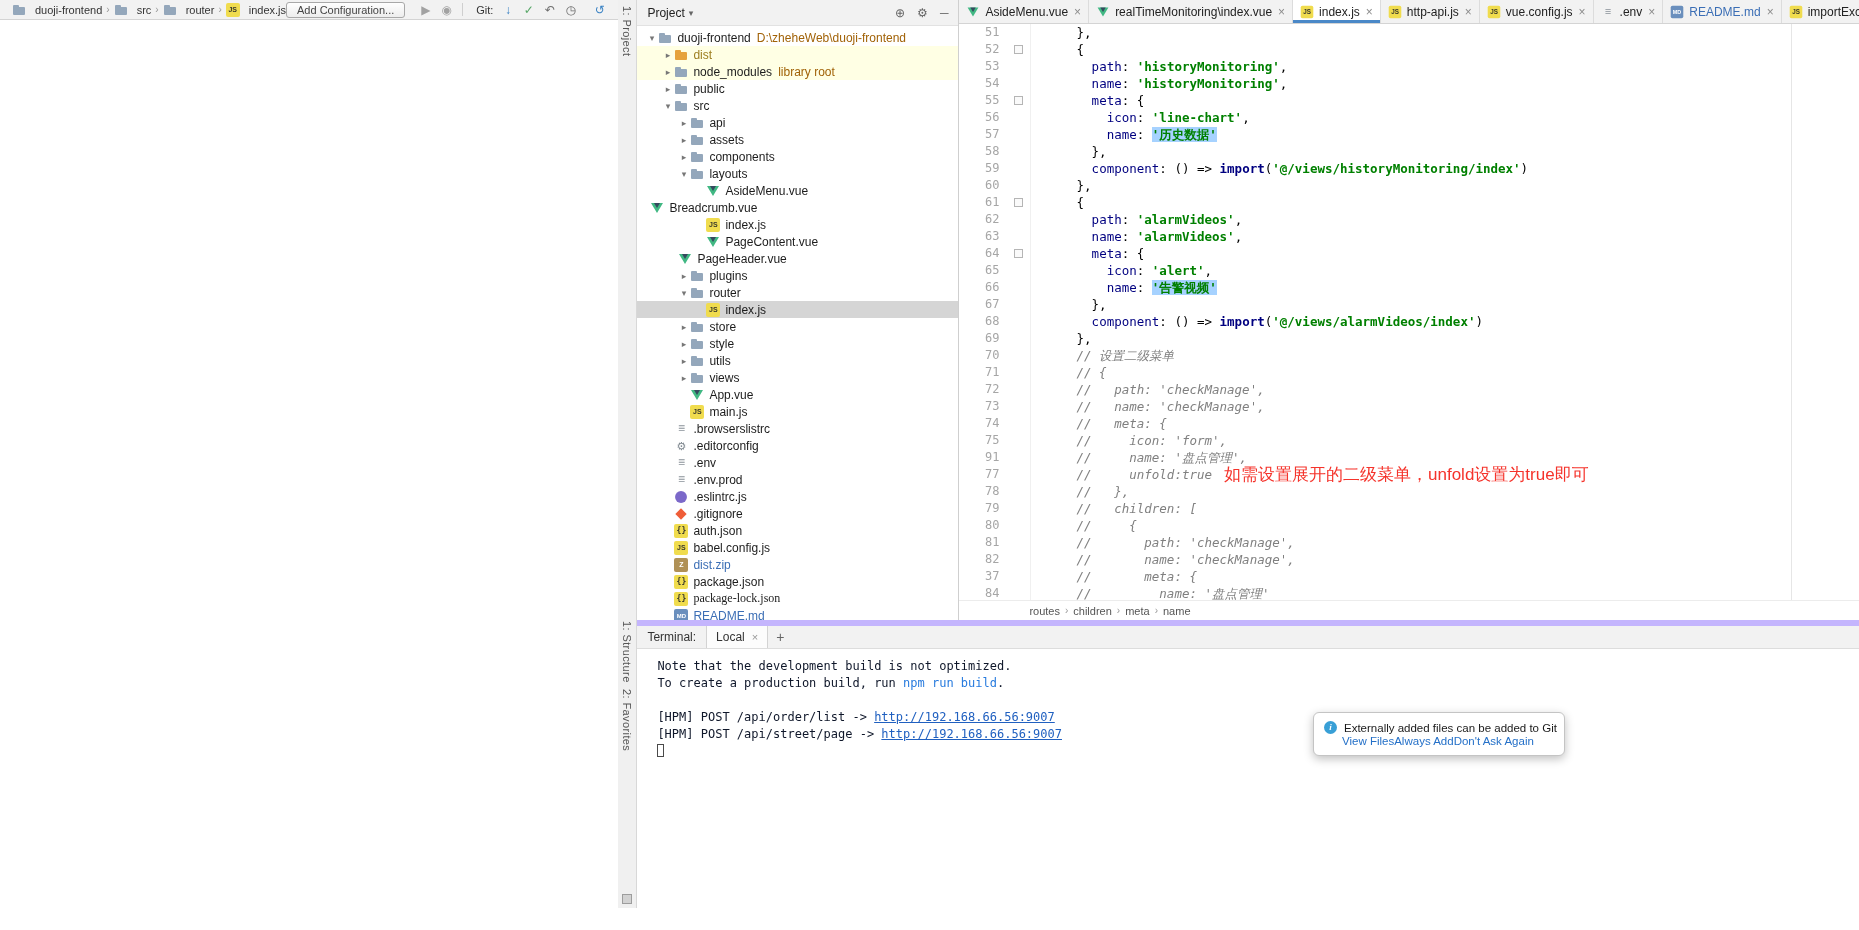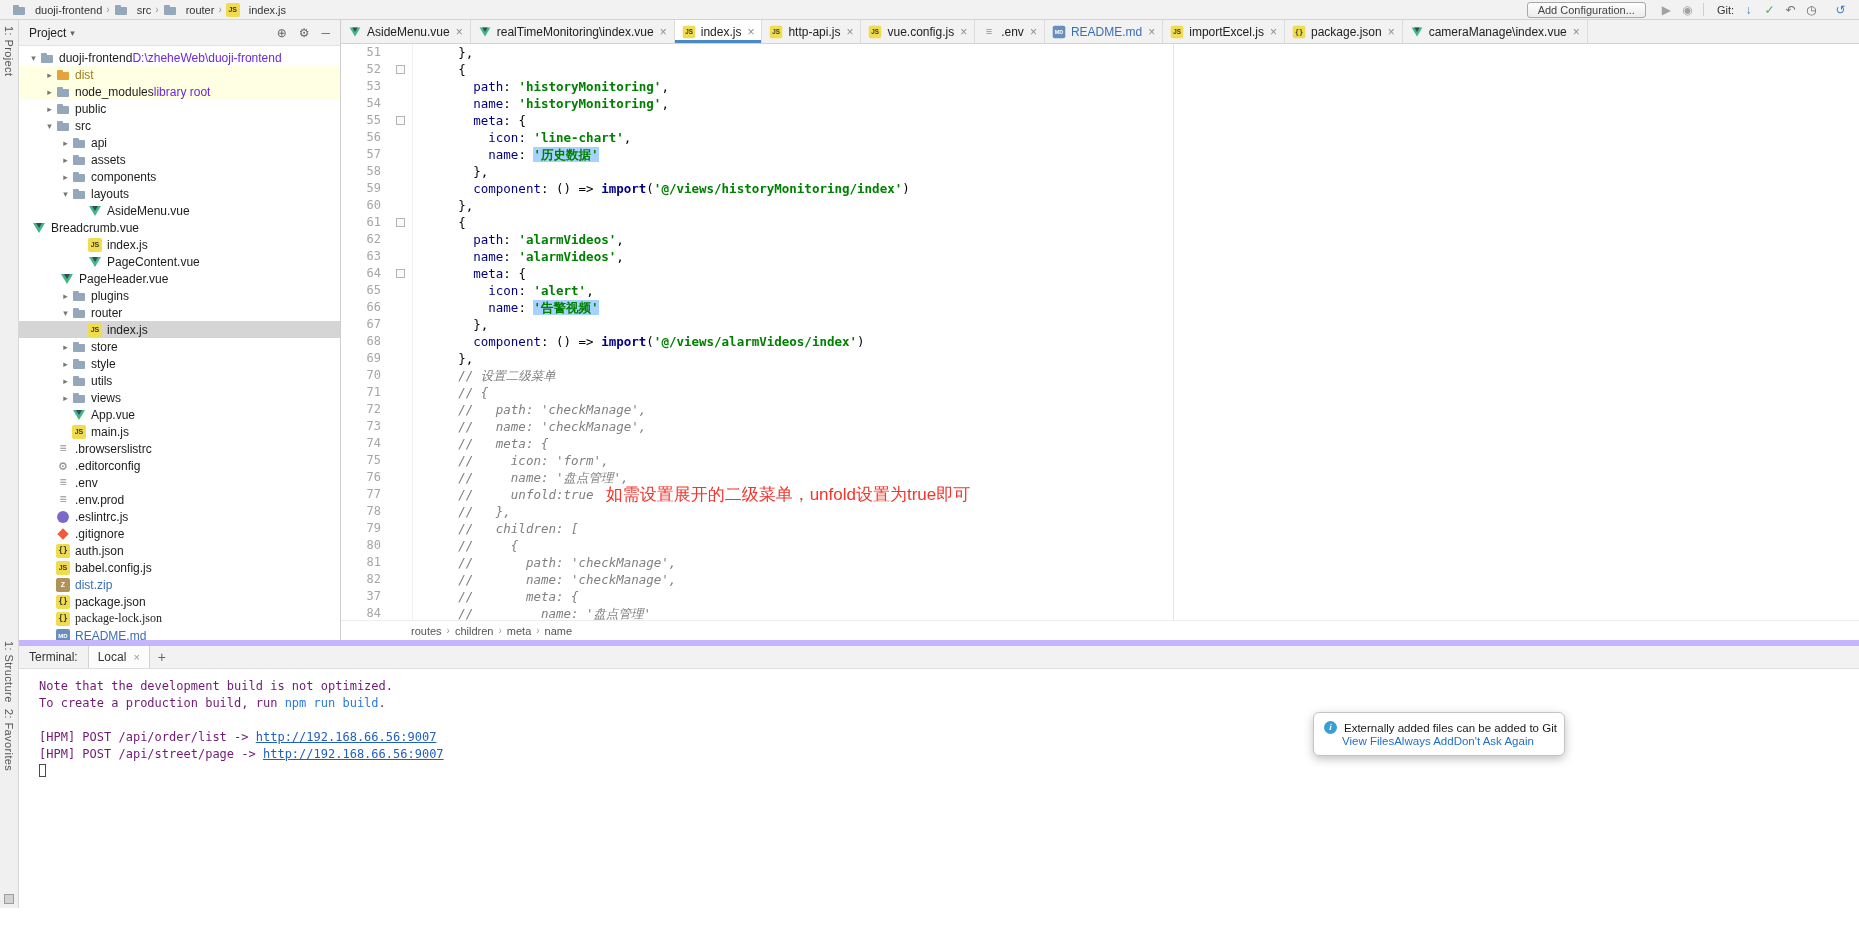--- a/index.html
+++ b/index.html
@@ -10,21 +10,21 @@
     --annotation_red:#f5332b;
     --link_blue:#2060c0;
     --modified_blue:#3b6eb5;
     --match_highlight:#a6d2ff;
     --nonproject_yellow:#ffffe4;
   }
   *{box-sizing:border-box}
   html,body{margin:0;padding:0}
   body{width:1859px;height:930px;overflow:hidden;background:#fff;
        font-family:"Liberation Sans",sans-serif;color:#1c1c1c;-webkit-font-smoothing:antialiased}
-  .app{position:relative;width:1859px;height:908px;display:flex;flex-direction:column}
+  .app{position:relative;width:1859px;height:908px;display:flex;flex-direction:row}
 
   
   .topbar{height:20px;flex:none;display:flex;align-items:center;background:#f2f2f2;
           border-bottom:1px solid #d4d4d4;padding:0 8px 0 12px}
   .breadcrumbs{display:flex;align-items:center;font-size:11px;color:#333}
   .crumb{display:inline-flex;align-items:center;gap:4px;cursor:default}
   .sep{color:#999;margin:0 4px;font-size:10px}
   .topbar-right{margin-left:auto;display:flex;align-items:center}
   .addcfg{font-size:11px;height:16px;padding:0 10px;border:1px solid #a8a8a8;border-radius:3px;
           background:linear-gradient(#fefefe,#ededed);color:#444;margin-right:10px;line-height:14px}
@@ -52,21 +52,21 @@
   .pp-header{height:26px;flex:none;display:flex;align-items:center;padding:0 10px;font-size:12px;
              color:#222;background:#f2f2f2;border-bottom:1px solid #e2e2e2}
   .pp-title-wrap{display:inline-flex;align-items:center;gap:4px;cursor:default}
   .caret{font-size:9px;color:#666}
   .pp-icons{margin-left:auto;display:flex;gap:12px;color:#666;font-size:12px}
   .pp-icons span{cursor:default}
   .tree{flex:1;overflow:hidden;padding-top:3px;font-size:12px;white-space:nowrap}
   .trow{height:17px;display:flex;align-items:center;cursor:default}
   .chev{width:13px;flex:none;font-size:9px;color:#777;text-align:center}
   .tlabel{color:#1c1c1c}
-  .tnote{color:#6d28d9;}
+  .tnote{color:#a16207;margin-left:6px}
   .hl-y{background:var(--nonproject_yellow)}
   .sel{background:#d5d5d5}
   .mod{color:var(--modified_blue)}
   .olv{color:#9d7d1e}
 
   
   .fi{width:14px;height:14px;flex:none;margin-right:5px;position:relative;display:inline-block;vertical-align:middle}
   .fi-folder::before,.fi-folder-ex::before{content:"";position:absolute;left:1px;top:4px;width:12px;height:8px;background:#94a7bb;border-radius:1px}
   .fi-folder::after,.fi-folder-ex::after{content:"";position:absolute;left:1px;top:2px;width:6px;height:3px;background:#94a7bb;border-radius:1px 1px 0 0}
   .fi-folder-ex::before,.fi-folder-ex::after{background:#e6a23c}
@@ -121,21 +121,21 @@
   .term-header{height:23px;flex:none;display:flex;align-items:center;background:#f2f2f2;
                border-bottom:1px solid #ddd;padding-left:10px;font-size:12px;color:#333}
   .term-label{margin-right:10px}
   .term-tab{align-self:stretch;display:flex;align-items:center;gap:7px;padding:0 9px;background:#fcfcfc;
             border-left:1px solid #d3d3d3;border-right:1px solid #d3d3d3;cursor:default}
   .term-close{color:#999;font-size:11px}
   .term-add{color:#666;font-size:14px;padding:0 8px;cursor:default}
   .term-body{flex:1;font-family:"DejaVu Sans Mono",monospace;font-size:12px;line-height:17px;
              padding:9px 0 0 20px;color:#111;overflow:hidden}
   .tl{min-height:17px;white-space:pre}
-  .tt{color:#701a75}
+  .tt{color:#0f172a}
   .tcmd{color:#287bde}
   a.tlink{color:var(--link_blue);text-decoration:underline;cursor:pointer}
   .tcur{display:inline-block;width:7px;height:13px;border:1px solid #4a4a4a;vertical-align:middle;margin-top:-2px}
 
   
   .notification{position:absolute;right:294px;bottom:152px;width:252px;background:#fff;
                 border:1px solid #c4c4c4;border-radius:6px;box-shadow:0 3px 10px rgba(0,0,0,.25);
                 padding:8px 10px;z-index:10}
   .notif-row{display:flex;align-items:center;gap:7px;font-size:11.5px;color:#1a1a1a;white-space:nowrap}
   .notif-icon{width:13px;height:13px;flex:none;border-radius:50%;background:#389fd6;color:#fff;
@@ -576,21 +576,21 @@
                   <span class="ln">74</span>
                   <span class="fold"></span>
                   <span class="lt"><span class="cc">      //   meta: {</span></span>
                 </div>
                 <div class="cl">
                   <span class="ln">75</span>
                   <span class="fold"></span>
                   <span class="lt"><span class="cc">      //     icon: 'form',</span></span>
                 </div>
                 <div class="cl">
-                  <span class="ln">76</span>
+                  <span class="ln">91</span>
                   <span class="fold"></span>
                   <span class="lt"><span class="cc">      //     name: '盘点管理',</span></span>
                 </div>
                 <div class="cl">
                   <span class="ln">77</span>
                   <span class="fold"></span>
                   <span class="lt"><span class="cc">      //     unfold:true</span><span class="cann">如需设置展开的二级菜单，unfold设置为true即可</span></span>
                 </div>
                 <div class="cl">
                   <span class="ln">78</span>

